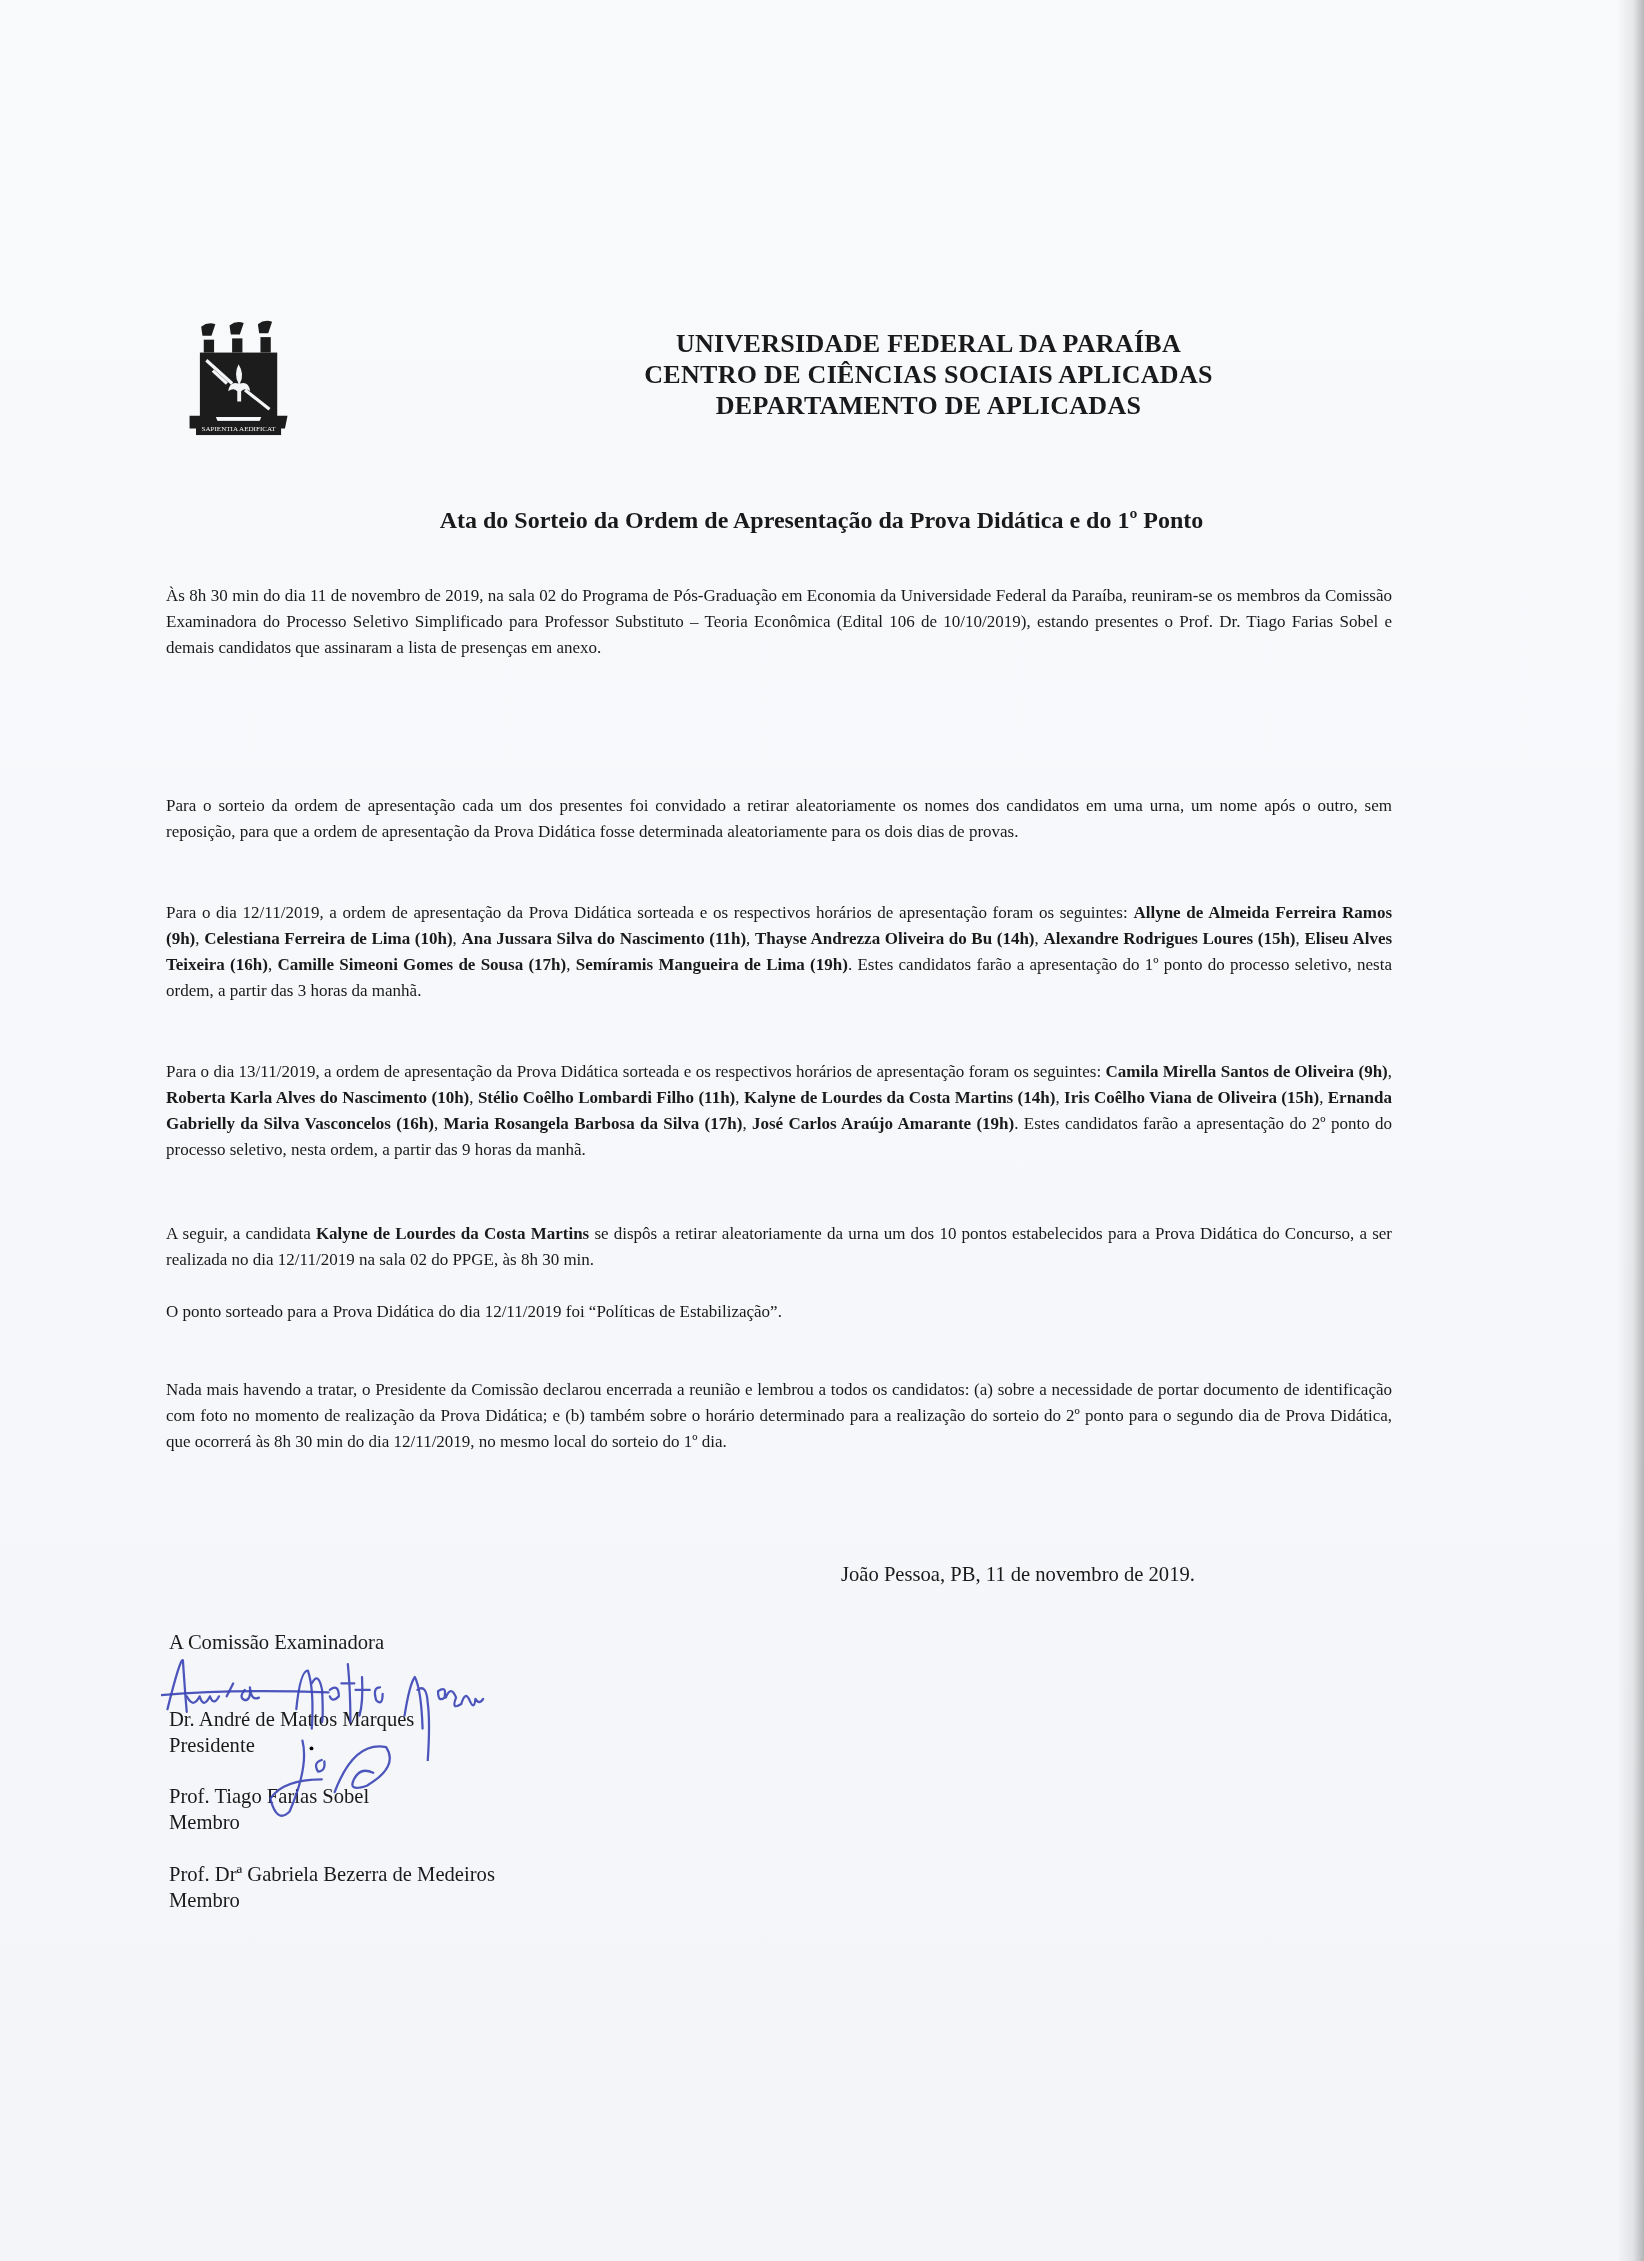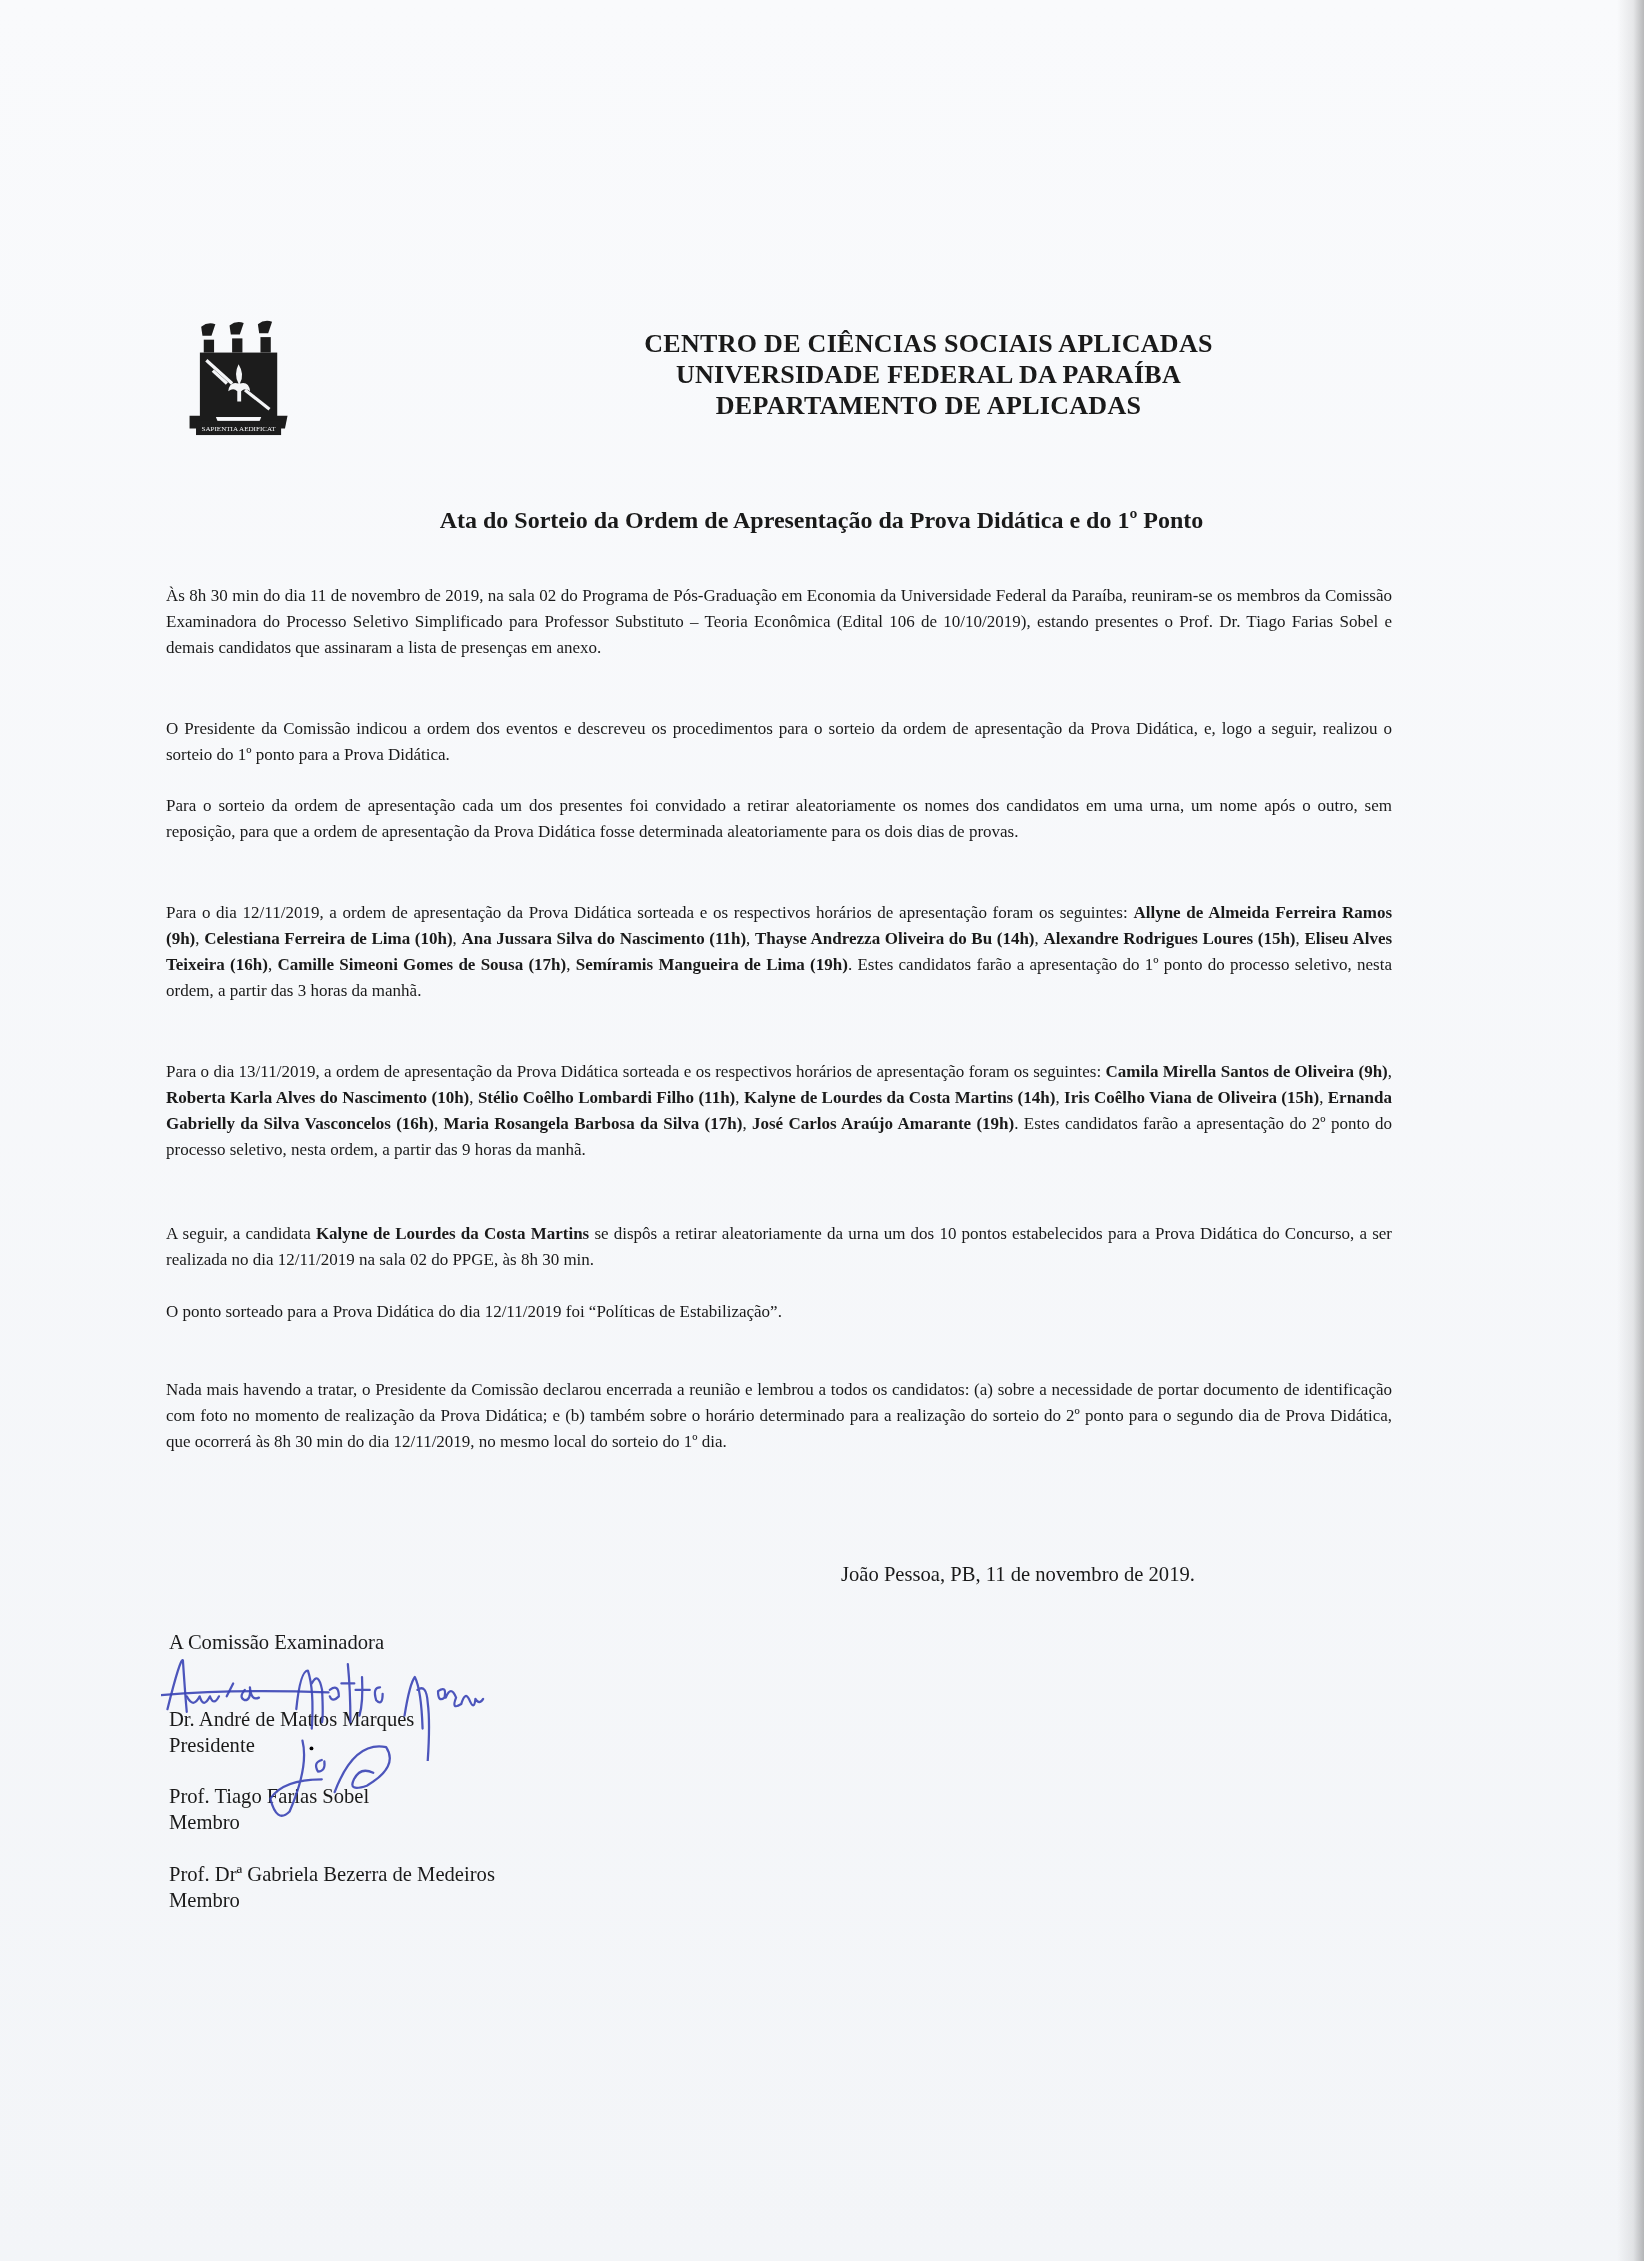--- a/index.html
+++ b/index.html
@@ -82,29 +82,28 @@
     <g stroke="#f4f5f7" stroke-width="5" fill="none">
       <path d="M30 64 L70 100"></path>
       <path d="M90 110 L128 140"></path>
       <path d="M40 80 L62 100"></path>
     </g>
     <path d="M80 70 q-8 16 0 30 q-14 -4 -16 12 q8 -6 14 0 v16 h6 v-16 q6 -6 14 0 q-2 -16 -16 -12 q8 -14 -2 -30 z" fill="#f4f5f7"></path>
     <text x="80" y="174" font-size="11" text-anchor="middle" fill="#f4f5f7" font-family="Liberation Serif, serif">SAPIENTIA AEDIFICAT</text>
   </svg>
 
   <div class="header">
+    <div>UNIVERSIDADE FEDERAL DA PARAÍBA</div>
     <div>CENTRO DE CIÊNCIAS SOCIAIS APLICADAS</div>
-    <div>UNIVERSIDADE FEDERAL DA PARAÍBA</div>
     <div>DEPARTAMENTO DE APLICADAS</div>
   </div>
 
   <div class="doc-title">Ata do Sorteio da Ordem de Apresentação da Prova Didática e do 1º Ponto</div>
 
   <div class="para p1">Às 8h 30 min do dia 11 de novembro de 2019, na sala 02 do Programa de Pós-Graduação em Economia da Universidade Federal da Paraíba, reuniram-se os membros da Comissão Examinadora do Processo Seletivo Simplificado para Professor Substituto – Teoria Econômica (Edital 106 de 10/10/2019), estando presentes o Prof. Dr. Tiago Farias Sobel e demais candidatos que assinaram a lista de presenças em anexo.</div>
-  <div class="para p2">O Presidente da Comissão indicou a ordem dos eventos e descreveu os procedimentos para o sorteio da ordem de apresentação da Prova Didática, e, logo a seguir, realizou o sorteio do 1º ponto para a Prova Didática.</div>
   <div class="para p3">Para o sorteio da ordem de apresentação cada um dos presentes foi convidado a retirar aleatoriamente os nomes dos candidatos em uma urna, um nome após o outro, sem reposição, para que a ordem de apresentação da Prova Didática fosse determinada aleatoriamente para os dois dias de provas.</div>
 
   <div class="para p4">
     <span>Para o dia 12/11/2019, a ordem de apresentação da Prova Didática sorteada e os respectivos horários de apresentação foram os seguintes:</span>
     <span> <b>Allyne de Almeida Ferreira Ramos (9h)</b>, <b>Celestiana Ferreira de Lima (10h)</b>, <b>Ana Jussara Silva do Nascimento (11h)</b>, <b>Thayse Andrezza Oliveira do Bu (14h)</b>, <b>Alexandre Rodrigues Loures (15h)</b>, <b>Eliseu Alves Teixeira (16h)</b>, <b>Camille Simeoni Gomes de Sousa (17h)</b>, <b>Semíramis Mangueira de Lima (19h)</b>. </span>
     <span>Estes candidatos farão a apresentação do 1º ponto do processo seletivo,  nesta ordem, a partir das 3 horas da manhã.</span>
   </div>
 
   <div class="para p5">
     <span>Para o dia 13/11/2019, a ordem de apresentação da Prova Didática sorteada e os respectivos horários de apresentação foram os seguintes:</span>

